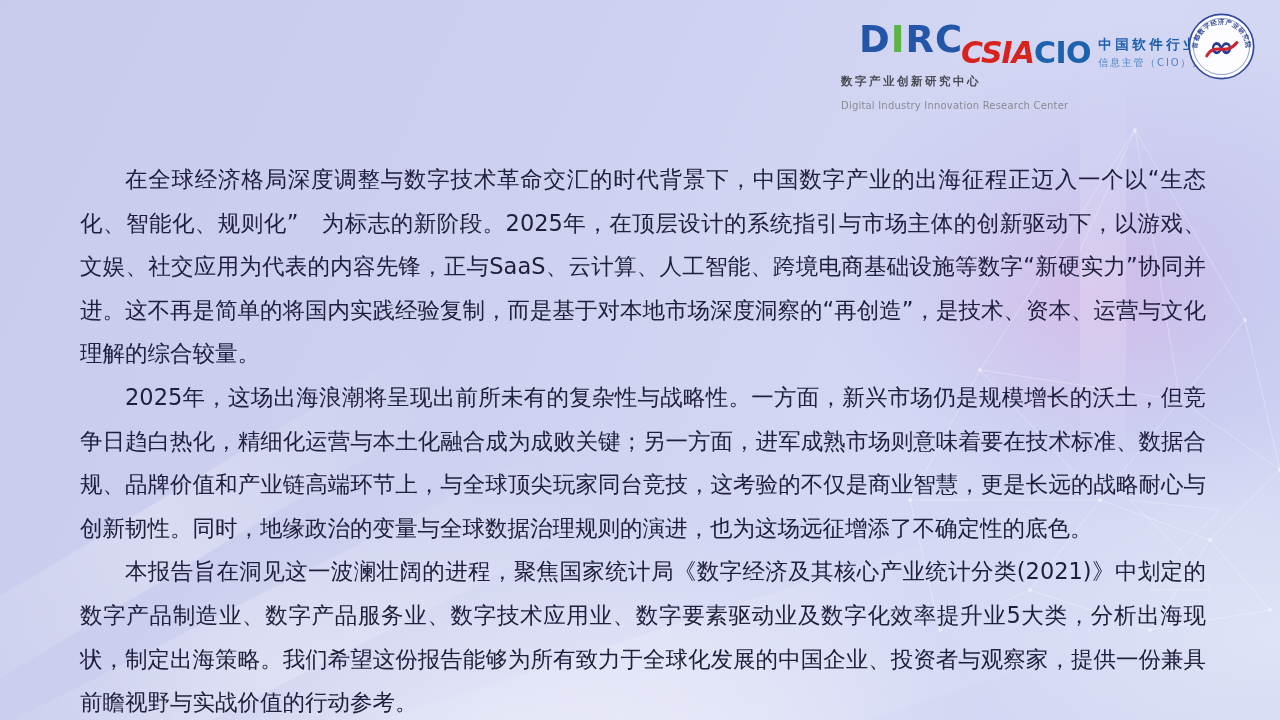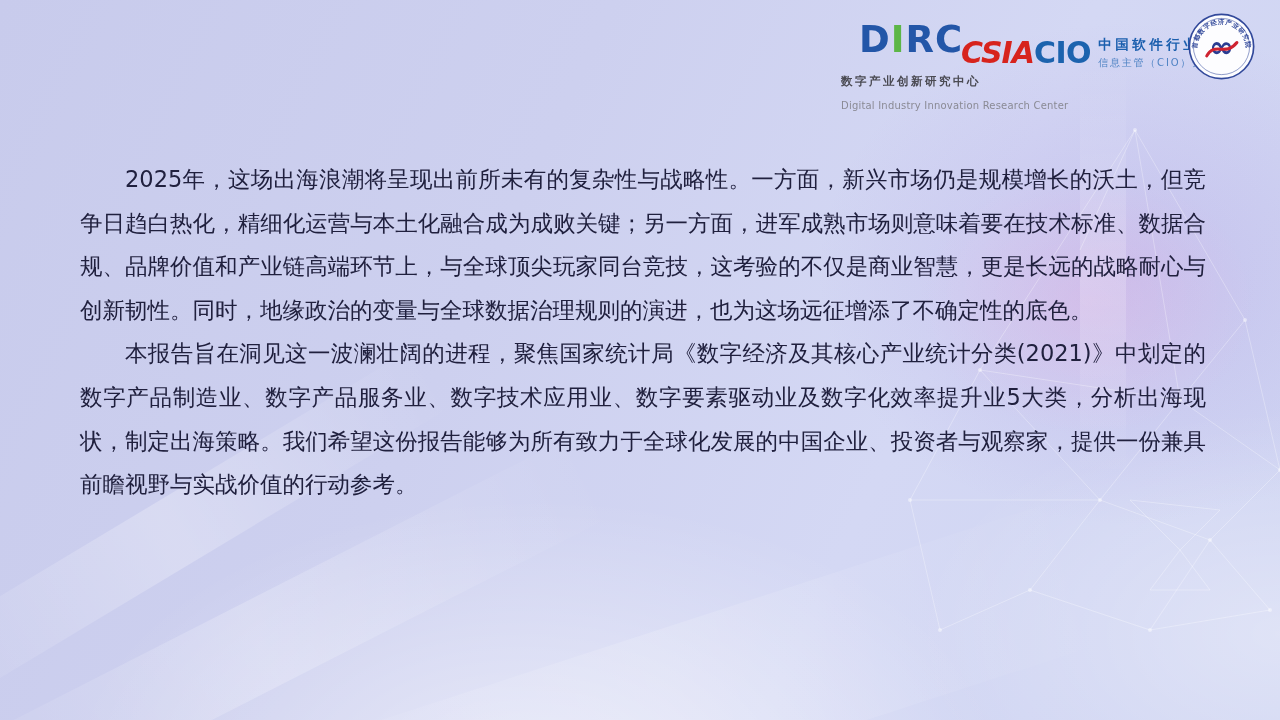--- a/index.html
+++ b/index.html
@@ -120,17 +120,18 @@
         </text>
         <text x="50" y="66" font-size="44" font-weight="bold" fill="#2a3c92" text-anchor="middle">∞</text>
         <path d="M28 64 C 40 42, 56 66, 73 44" stroke="#cf2331" stroke-width="4.5" fill="none" stroke-linecap="round"></path>
       </svg>
     </div>
 
   </div>
 
 
   <main class="content">
+    <p>在全球经济格局深度调整与数字技术革命交汇的时代背景下，中国数字产业的出海征程正迈入一个以“生态化、智能化、规则化”　为标志的新阶段。2025年，在顶层设计的系统指引与市场主体的创新驱动下，以游戏、文娱、社交应用为代表的内容先锋，正与SaaS、云计算、人工智能、跨境电商基础设施等数字“新硬实力”协同并进。这不再是简单的将国内实践经验复制，而是基于对本地市场深度洞察的“再创造”，是技术、资本、运营与文化理解的综合较量。</p>
     <p>2025年，这场出海浪潮将呈现出前所未有的复杂性与战略性。一方面，新兴市场仍是规模增长的沃土，但竞争日趋白热化，精细化运营与本土化融合成为成败关键；另一方面，进军成熟市场则意味着要在技术标准、数据合规、品牌价值和产业链高端环节上，与全球顶尖玩家同台竞技，这考验的不仅是商业智慧，更是长远的战略耐心与创新韧性。同时，地缘政治的变量与全球数据治理规则的演进，也为这场远征增添了不确定性的底色。</p>
     <p>本报告旨在洞见这一波澜壮阔的进程，聚焦国家统计局《数字经济及其核心产业统计分类(2021)》中划定的数字产品制造业、数字产品服务业、数字技术应用业、数字要素驱动业及数字化效率提升业5大类，分析出海现状，制定出海策略。我们希望这份报告能够为所有致力于全球化发展的中国企业、投资者与观察家，提供一份兼具前瞻视野与实战价值的行动参考。</p>
   </main>
 
 </div>
 
 </body></html>

